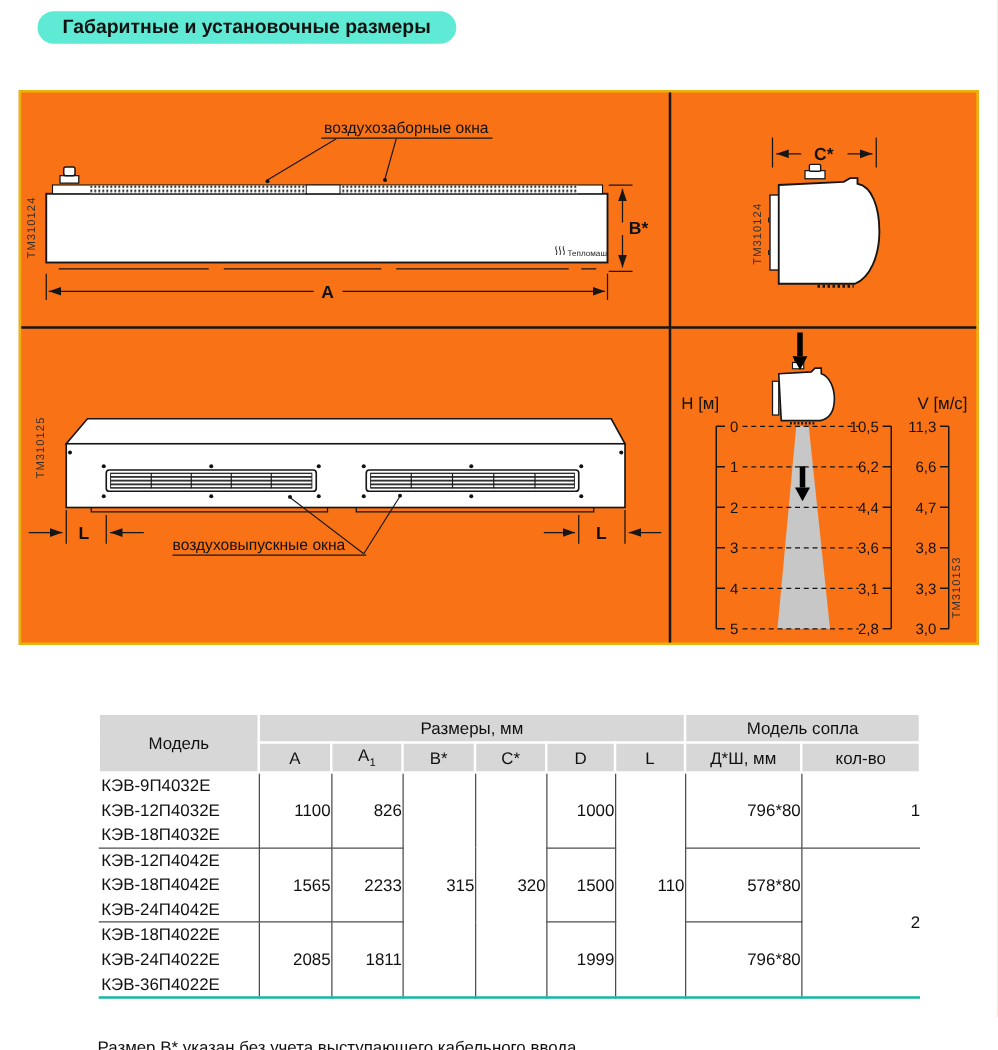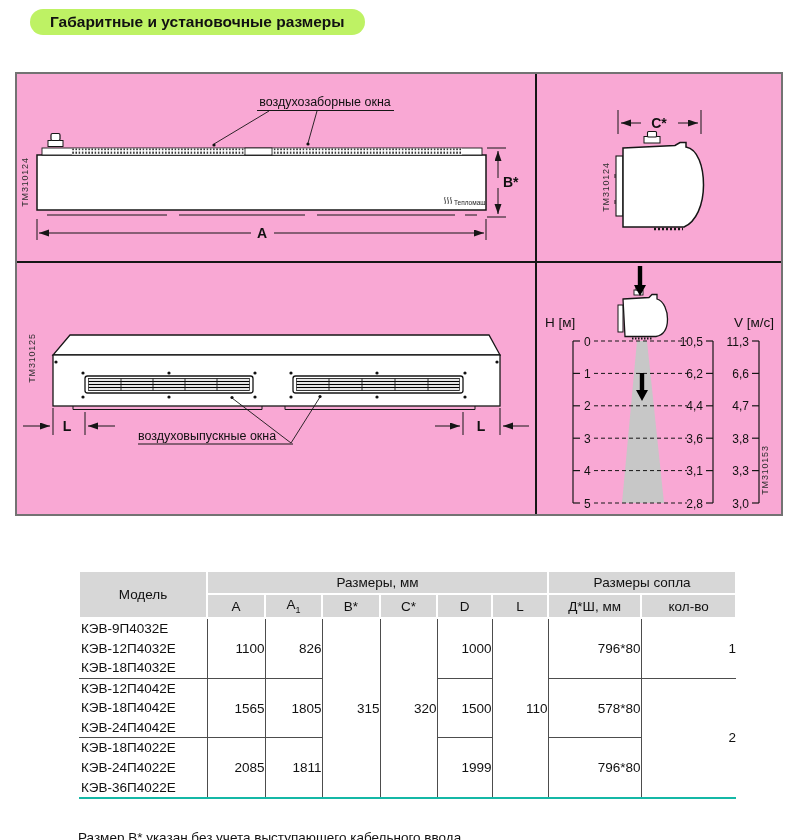--- a/index.html
+++ b/index.html
@@ -1,21 +1,21 @@
 <!DOCTYPE html>
 <html><head>
 <meta charset="utf-8">
 <style>
   html,body{margin:0;padding:0;background:#fff;}
   body{font-family:"Liberation Sans",sans-serif;color:#111;}
   .page{position:relative;width:798px;height:840px;background:#fff;overflow:hidden;}
-  .title-pill{position:absolute;left:30px;top:9px;background:#bef264;border-radius:14px;
+  .title-pill{position:absolute;left:30px;top:9px;background:#5eead4;border-radius:14px;
     padding:4px 20px;font-size:15.5px;font-weight:bold;white-space:nowrap;}
-  .panel{position:absolute;left:15px;top:72px;width:764px;height:440px;border:2px solid #737373;
-    display:grid;grid-template-columns:520px 1fr;grid-template-rows:189px 1fr;background:#f9a8d4;text-align:center;}
+  .panel{position:absolute;left:15px;top:72px;width:764px;height:440px;border:2px solid #eab308;
+    display:grid;grid-template-columns:520px 1fr;grid-template-rows:189px 1fr;background:#f97316;text-align:center;}
   .q{position:relative;overflow:hidden;}
   .q-tl{border-right:2px solid #161616;border-bottom:2px solid #161616;}
   .q-tr{border-bottom:2px solid #161616;}
   .q-bl{border-right:2px solid #161616;}
   .q svg{display:block;width:100%;height:100%;}
   svg text{font-family:"Liberation Sans",sans-serif;fill:#111;}
   .dim-label{font-weight:bold;font-size:14px;}
   .ann{font-size:12.5px;}
   .tm{font-size:9px;fill:#2e2e2e;letter-spacing:0.8px;}
   .axlbl{font-size:13.5px;}
@@ -283,21 +283,21 @@
       <col style="width:57px">
         <col style="width:55px">
         <col style="width:56px">
         <col style="width:93px">
         <col style="width:95px">
     </colgroup>
     <thead>
       <tr>
         <th rowspan="2">Модель</th>
         <th colspan="6">Размеры, мм</th>
-        <th colspan="2">Размеры сопла</th>
+        <th colspan="2">Модель сопла</th>
       </tr>
       <tr>
         <th>A</th>
         <th><span>A</span><sub>1</sub></th>
         <th>B*</th>
         <th>C*</th>
         <th>D</th>
         <th>L</th>
         <th>Д*Ш, мм</th>
         <th>кол-во</th>
@@ -319,21 +319,21 @@
         <td>796*80</td>
         <td>1</td>
       </tr>
       <tr>
         <td class="model">
           <div>КЭВ-12П4042Е</div>
             <div>КЭВ-18П4042Е</div>
             <div>КЭВ-24П4042Е</div>
         </td>
         <td>1565</td>
-        <td>1805</td>
+        <td>2233</td>
         <td>1500</td>
         <td>578*80</td>
         <td rowspan="2">2</td>
       </tr>
       <tr>
         <td class="model">
           <div>КЭВ-18П4022Е</div>
             <div>КЭВ-24П4022Е</div>
             <div>КЭВ-36П4022Е</div>
         </td>

